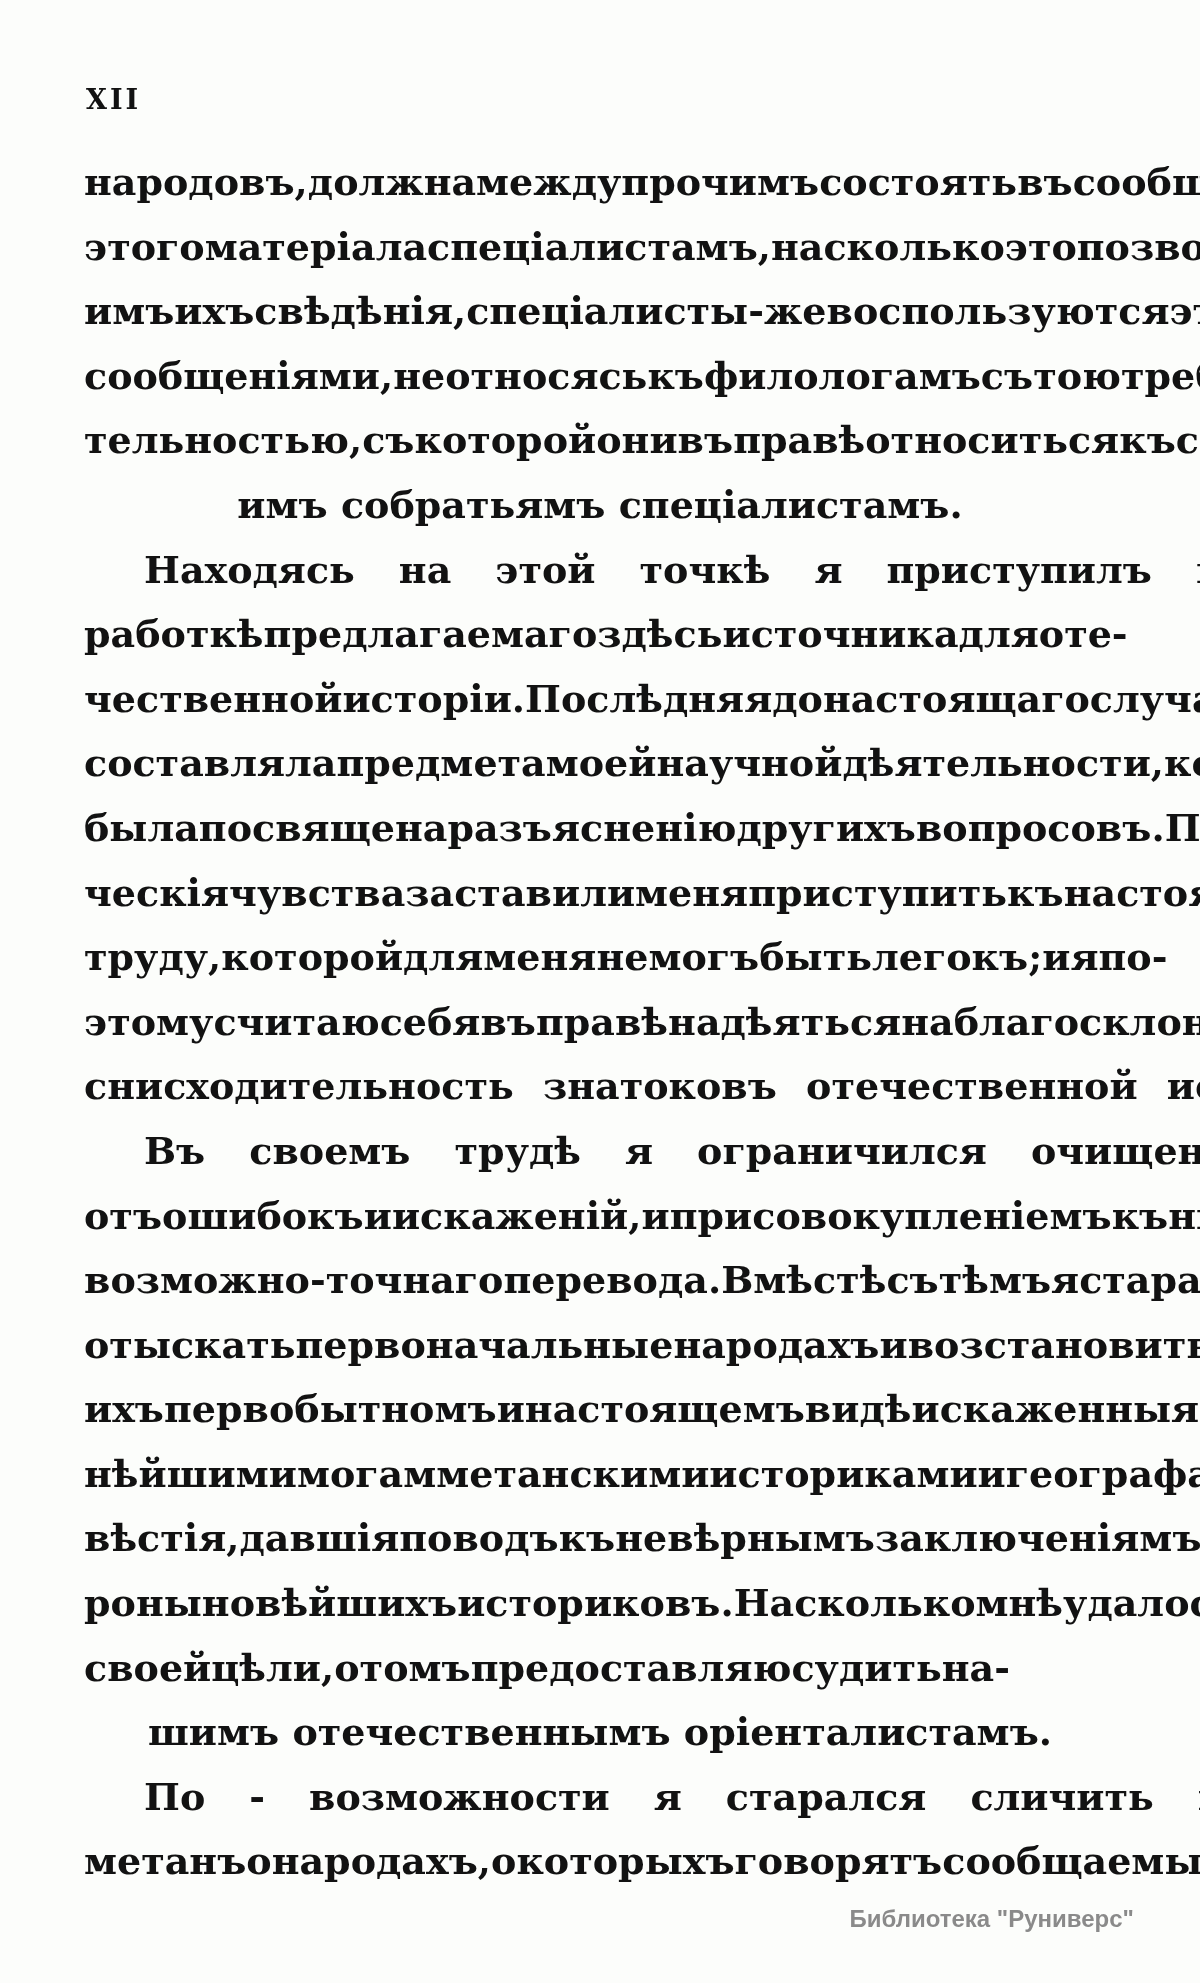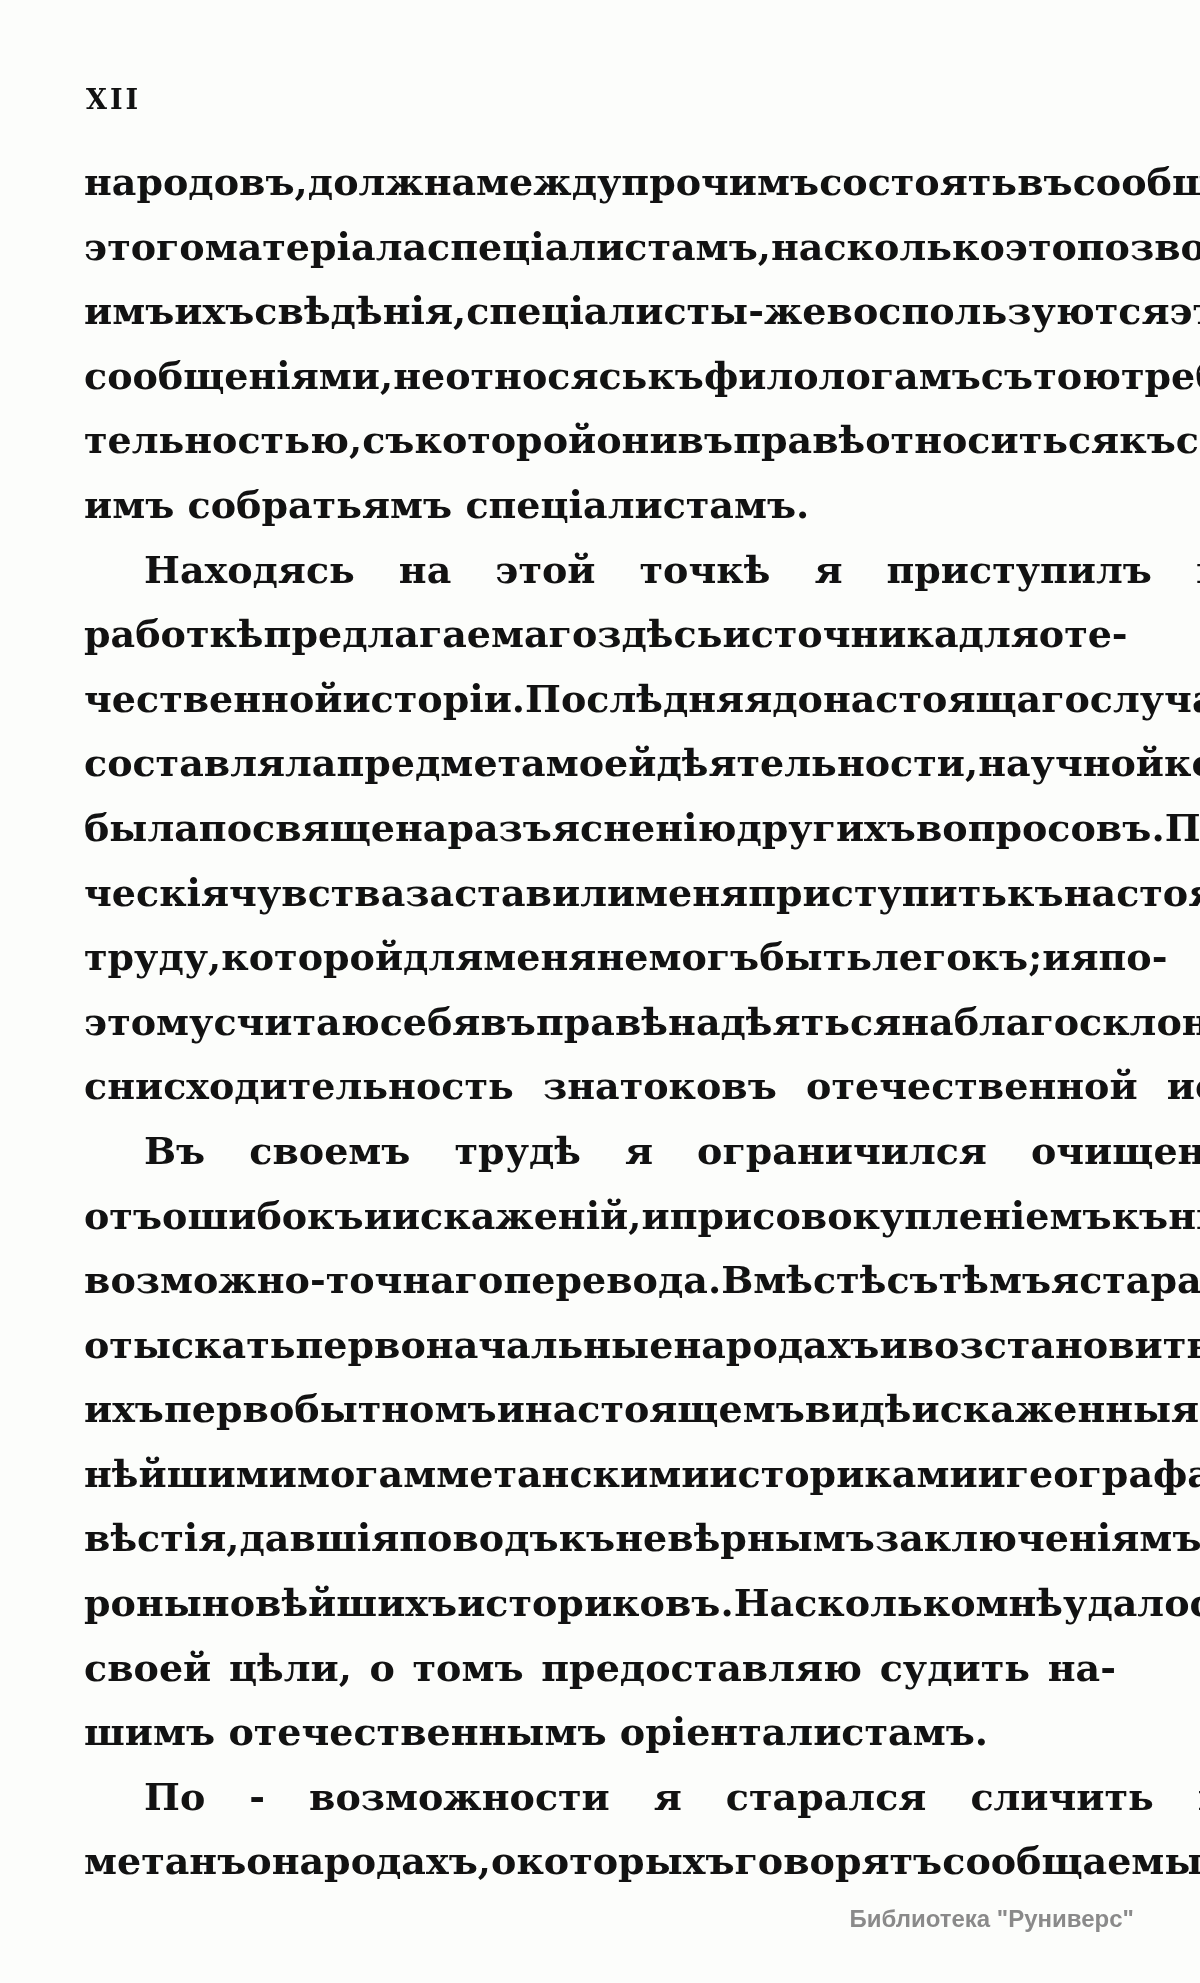--- a/index.html
+++ b/index.html
@@ -34,28 +34,27 @@
     font-size:38px;
     font-weight:bold;
   }
   .tline{
     height:64.6px;
     line-height:64.6px;
     white-space:nowrap;
   }
   .tline.just{
     display:flex;
-    justify-content:space-between;
   }
   .tline.indent{
     padding-left:60px;
     gap:44px;
   }
   .tline.left{
-    text-align:left;
+    text-align:center;
   }
   .tline.wide{
     word-spacing:16px;
   }
   .watermark{
     position:absolute;
     top:1905px;
     right:66px;
     font-family:"Liberation Sans","DejaVu Sans",sans-serif;
     font-size:24px;
@@ -141,22 +140,22 @@
         <span>исторіи.</span>
         <span>Послѣдняя</span>
         <span>до</span>
         <span>настоящаго</span>
         <span>случая</span>
       </div>
       <div class="tline just">
         <span>составляла</span>
         <span>предмета</span>
         <span>моей</span>
+        <span>научной</span>
         <span>дѣятельности,</span>
-        <span>научной</span>
         <span>которая</span>
       </div>
       <div class="tline just">
         <span>была</span>
         <span>посвящена</span>
         <span>разъясненію</span>
         <span>другихъ</span>
         <span>вопросовъ.</span>
         <span>Патріоти-</span>
       </div>

